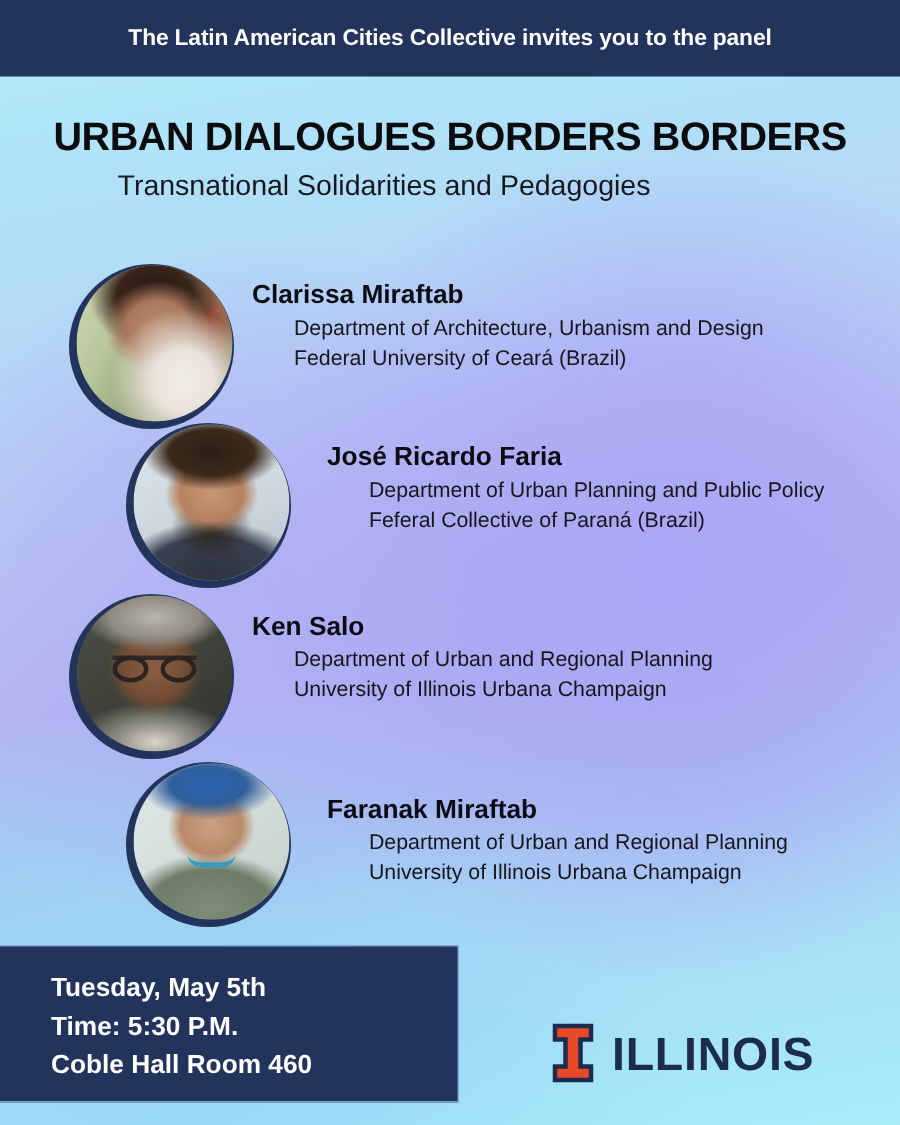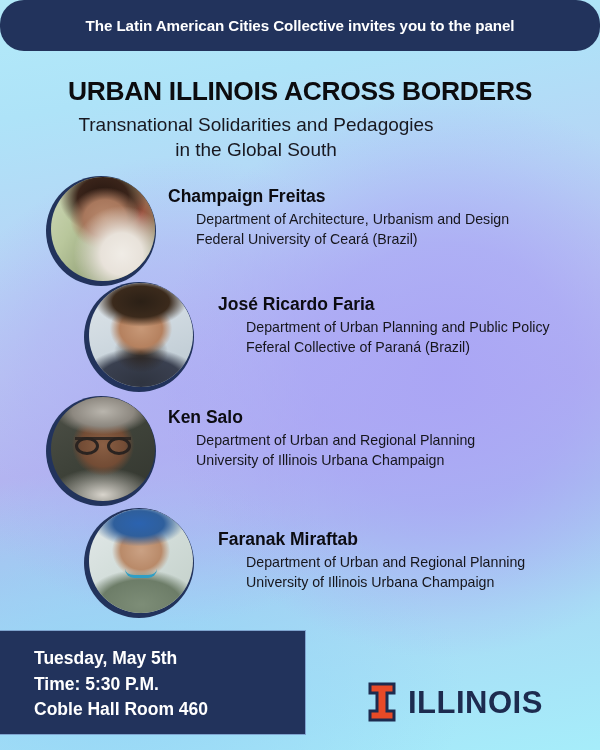--- a/index.html
+++ b/index.html
@@ -19,21 +19,21 @@
       radial-gradient(ellipse 52% 40% at 30% 52%, rgba(174,172,244,0.80) 0%, rgba(174,172,244,0.40) 48%, rgba(174,172,244,0) 78%),
       radial-gradient(ellipse 70% 34% at 18% 92%, rgba(150,214,246,0.95) 0%, rgba(150,214,246,0.35) 55%, rgba(150,214,246,0) 85%),
       linear-gradient(170deg, #b3eaf9 0%, #aee3f8 14%, #b6d6f6 30%, #b9c6f3 44%, #b4b6f0 56%, #a8c4f0 68%, #a8dcf5 82%, #a6edfa 100%);
   }
 
   
   .banner {
     position:absolute; left:0; top:0;
     width:600px; height:51px;
     background:#22335c;
-    display:flex; align-items:center; justify-content:center;border-radius:24px;
+    display:flex; align-items:center; justify-content:center;
   }
   .banner-text {
     color:#ffffff;
     font-size:15.2px;
     font-weight:bold;
     letter-spacing:-0.1px;
     white-space:nowrap;
   }
 
   
@@ -121,39 +121,38 @@
 </style>
 </head>
 <body>
 
 <div id="poster">
 
   <div class="banner">
     <span class="banner-text">The Latin American Cities Collective invites you to the panel</span>
   </div>
 
-  <div class="title">URBAN ILLINOIS ACROSS BORDERS</div>
+  <div class="title">URBAN DIALOGUES BORDERS BORDERS</div>
   <div class="subtitle">
     <div>Transnational Solidarities and Pedagogies</div>
-    <div>in the Global South</div>
   </div>
 
   <div class="speaker">
     <div class="portrait" style="left:46px; top:176px; width:110px; height:110px;">
       <div class="photo">
         <div class="scene" style="background:
              radial-gradient(circle at 68% 74%, #f0ece6 0%, #e8e2da 20%, rgba(232,226,218,0) 46%),
              radial-gradient(ellipse 34% 30% at 52% 40%, #b98a6e 0%, #a8775c 60%, rgba(168,119,92,0) 100%),
              radial-gradient(ellipse 42% 34% at 50% 20%, #24150f 0%, #3a241a 58%, rgba(58,36,26,0) 100%),
              radial-gradient(ellipse 26% 40% at 86% 36%, #9a4a38 0%, rgba(154,74,56,0) 100%),
              linear-gradient(120deg, #cfd8b9 0%, #b9c79c 30%, #9aa87e 55%, #7e8f66 100%);"></div>
       </div>
     </div>
     <div class="ptext" style="left:168px; top:186px;">
-      <div class="pname">Champaign Freitas</div>
+      <div class="pname">Clarissa Miraftab</div>
       <div class="pline">Department of Architecture, Urbanism and Design</div>
       <div class="pline">Federal University of Ceará (Brazil)</div>
     </div>
   </div>
 
   <div class="speaker">
     <div class="portrait" style="left:84px; top:282px; width:110px; height:110px;">
       <div class="photo">
         <div class="scene" style="background:
              radial-gradient(ellipse 44% 24% at 50% 18%, #2b2016 0%, #3b2a1c 62%, rgba(59,42,28,0) 100%),

